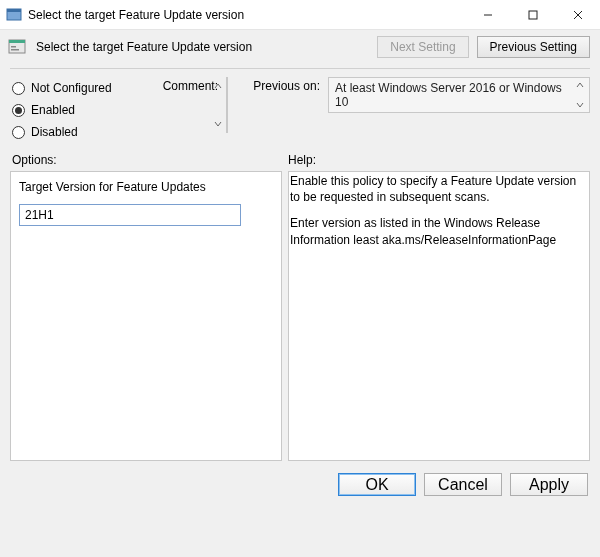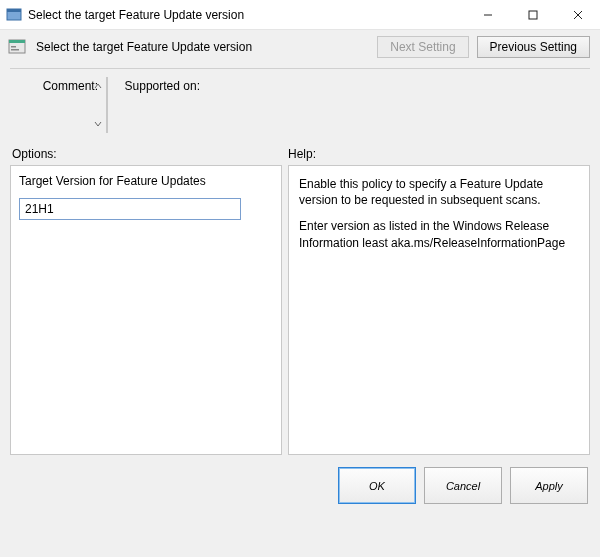--- a/index.html
+++ b/index.html
@@ -94,41 +94,41 @@
   .section-labels .right { flex:1; }
 
   .panes {
     display:flex; gap:6px; padding:0 10px;
     height:290px;
   }
   .pane {
     background:#fff; border:1px solid #c8c8c8;
   }
   .pane.left { width:272px; padding:8px; }
-  .pane.right { flex:1; padding:10px; line-height:1.35; }
+  .pane.right { flex:1; padding:1px; line-height:1.35; }
   .opt-label { margin-bottom:10px; }
   .text-input {
     width:222px; height:22px;
     border:1px solid #7a9fcf;
     padding:2px 5px;
     font-size:12px;
     background:#fff;
     outline:none;
   }
 
   .footer {
     display:flex; justify-content:flex-end; gap:8px;
     padding:12px 12px 0 12px;
   }
   .btn {
-    width:78px; height:37px;
+    width:78px; height:23px;
     border:1px solid #adadad;
     background:linear-gradient(#fdfdfd,#ececec);
-    font-size:11px;
-    display:inline-flex;align-items:center;justify-content:center;font-style:italic;
+    font-size:16px;
+    display:inline-flex;align-items:center;justify-content:center;
   }
   .btn.primary { border:1px solid #2e83d6; box-shadow:0 0 0 1px #8cc0ef inset; }
 
   .help-para { margin:0 0 10px 0; }
 </style>
 </head>
 <body>
 
 <div class="titlebar">
   <span class="app-icon">
@@ -167,38 +167,65 @@
         <rect x="4" y="12" width="8" height="1.5" fill="#888"></rect>
       </svg>
   </span>
   <span class="page-title">Select the target Feature Update version</span>
   <span class="navbtn disabled">Next Setting</span>
   <span class="navbtn">Previous Setting</span>
 </div>
 <hr class="sep">
 
 <div class="config">
+  <div class="radios">
+    <div class="radio-row">
+      <span class="radio"></span>
+      <span>Not Configured</span>
+    </div>
+    <div class="radio-row">
+      <span class="radio checked"></span>
+      <span>Enabled</span>
+    </div>
+    <div class="radio-row">
+      <span class="radio"></span>
+      <span>Disabled</span>
+    </div>
+  </div>
   <div class="labeled">
     <div class="lr">
       <div class="lbl">Comment:</div>
       <div class="comment-box">
         <span class="mini-arrow up">
             <svg width="8" height="6">
               <polyline points="1,5 4,1 7,5"></polyline>
             </svg>
           </span>
         <span class="mini-arrow down">
             <svg width="8" height="6">
               <polyline points="1,1 4,5 7,1"></polyline>
             </svg>
           </span>
       </div>
     </div>
     <div class="lr">
-      <div class="lbl">Supported on:</div>
+      <div class="lbl">Previous on:</div>
+      <div class="supported-box">
+        <span>At least Windows Server 2016 or Windows 10</span>
+        <span class="mini-arrow up">
+            <svg width="8" height="6">
+              <polyline points="1,5 4,1 7,5"></polyline>
+            </svg>
+          </span>
+        <span class="mini-arrow down">
+            <svg width="8" height="6">
+              <polyline points="1,1 4,5 7,1"></polyline>
+            </svg>
+          </span>
+      </div>
     </div>
   </div>
 </div>
 
 <div class="section-labels">
   <div class="left">Options:</div>
   <div class="right">Help:</div>
 </div>
 
 <div class="panes">

